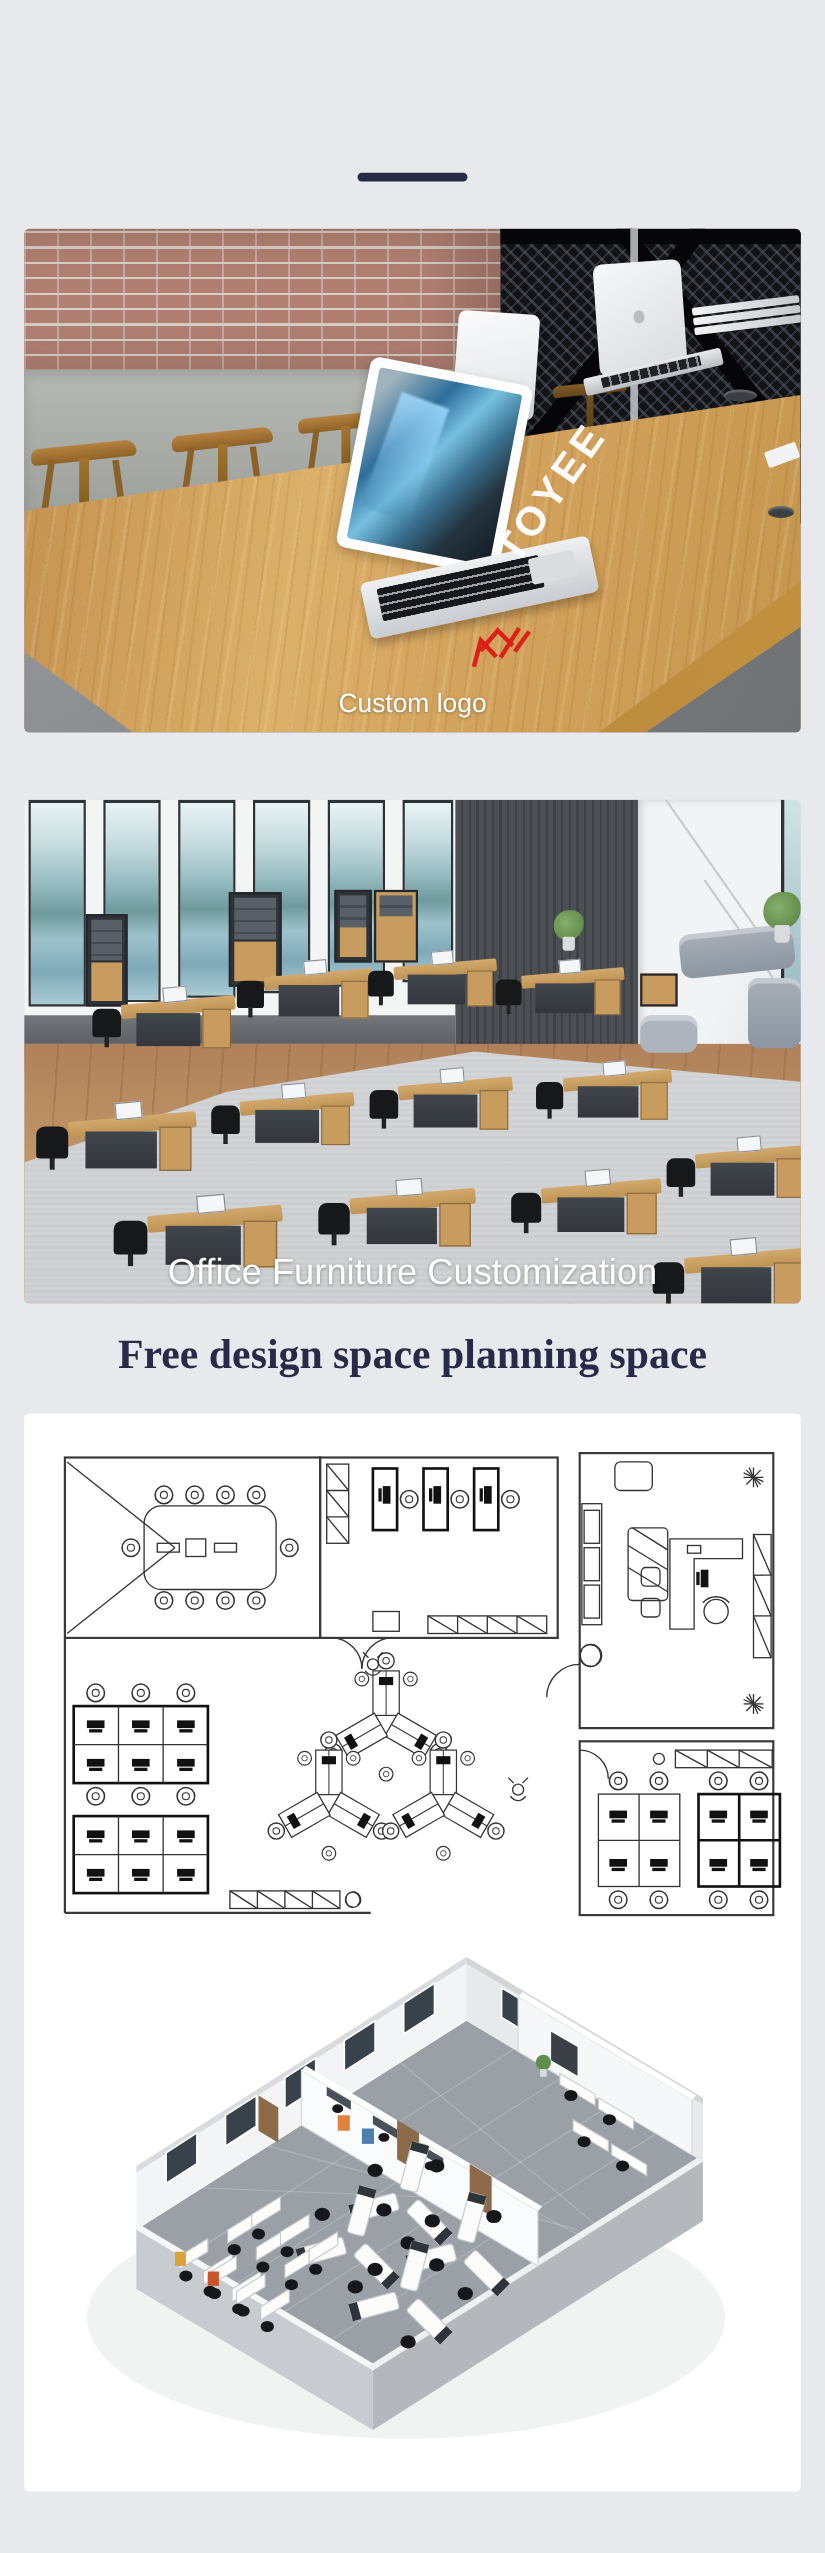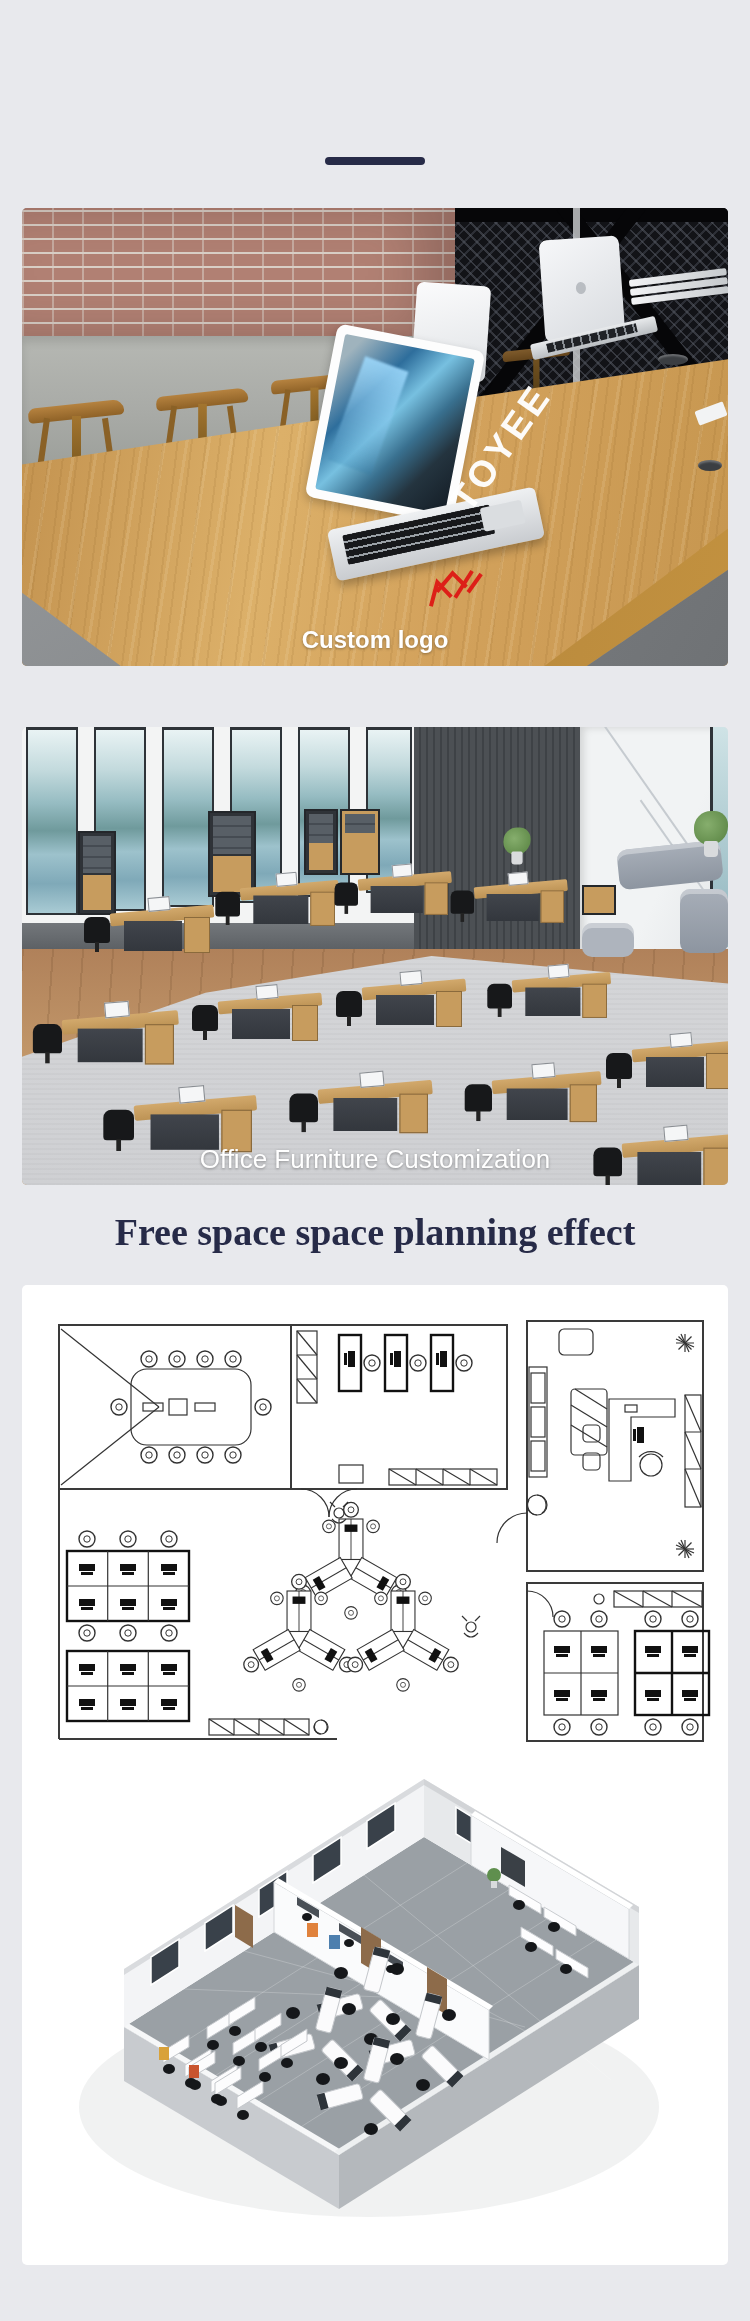--- a/index.html
+++ b/index.html
@@ -97,21 +97,21 @@
   .books div { height:7px; margin-bottom:2px; border-radius:2px;
     background:linear-gradient(90deg,#f2f3f5,#c6cacd); box-shadow:0 1px 1px rgba(0,0,0,.3); }
   .grommet { position:absolute; z-index:14; width:30px; height:11px; border-radius:50%;
     background:#3b3e42; box-shadow:inset 0 2px 2px rgba(255,255,255,.25); }
   .paper { position:absolute; z-index:14; right:2px; top:198px; width:30px; height:15px;
     background:#f2f3f4; transform:rotate(-20deg); border-radius:2px; }
   .watermark { position:absolute; z-index:25; left:438px; top:278px; width:220px;
     font-size:37px; font-weight:bold; letter-spacing:4px; color:#ffffff;
     transform:rotate(-55deg); transform-origin:0 50%; opacity:.96; }
   .toyee-logo { position:absolute; z-index:25; left:402px; top:360px; transform:rotate(-14deg); }
-  #photo1 .caption { bottom:12px; font-size:24px; font-weight:700;margin-top:24px; }
+  #photo1 .caption { bottom:12px; font-size:24px; font-weight:400;margin-top:24px; }
 
   
   #photo2 { top:727px; background:#d8d9db; }
   .win-zone { position:absolute; left:0; top:0; width:392px; height:196px; background:#f3f4f4; }
   .pane { position:absolute; top:0; width:52px; border:2px solid #2e3338; border-top-width:3px;
     background:linear-gradient(180deg,#e9f3f4 0%,#c3dadd 22%,#96bcc2 40%,#6f9a9c 55%,#9dc2cc 68%,#7fa9b8 84%,#a9cbd4 100%); }
   .slat-wall { position:absolute; left:392px; top:0; width:166px; height:252px;
     background:repeating-linear-gradient(90deg,#4c5054 0 5px,#3e4246 5px 7px); }
   .marble { position:absolute; left:558px; top:0; width:148px; height:236px;
     background:linear-gradient(115deg,#f1f3f4 60%,#e2e5e7);
@@ -146,21 +146,21 @@
     border:1px solid #8b8f94; transform:rotate(-5deg); }
   .ws .chair { position:absolute; left:-26px; top:26px; width:30px; height:34px; }
   .ws .chair .bk { width:26px; height:26px; background:#17181a; border-radius:7px 7px 3px 3px; }
   .ws .chair .st { position:absolute; left:11px; top:25px; width:4px; height:10px; background:#222; }
   .sofa { position:absolute; z-index:7; background:linear-gradient(180deg,#a7aeb8,#8d95a0);
     border-radius:10px; box-shadow:inset 0 5px 0 rgba(255,255,255,.35); }
   .plant { position:absolute; z-index:7; }
   .plant .leaf { width:34px; height:34px; background:radial-gradient(circle at 40% 40%, #86ae6d, #55803f);
     border-radius:50% 40% 55% 45%; }
   .plant .pot { margin:-4px auto 0; width:14px; height:16px; background:#d9dbdd; border-radius:2px 2px 4px 4px; }
-  #photo2 .caption { bottom:10px; font-size:26px; font-weight:400; }
+  #photo2 .caption { bottom:10px; font-size:33px; font-weight:400; }
 
   
   #plan-card { position:absolute; left:22px; top:1285px; width:706px; height:980px;
     background:#ffffff; border-radius:5px; overflow:hidden; }
   #plan-card svg { display:block; }
   .fp { position:absolute; left:17px; top:22px; }
   .r3d { position:absolute; left:17px; top:492px; }
 </style>
 </head>
 <body>
@@ -432,21 +432,21 @@
         <div class="pot"></div>
       </div>
     <div class="plant" style="left:478px; top:96px; transform:scale(.8);">
         <div class="leaf"></div>
         <div class="pot"></div>
       </div>
 
     <figcaption class="caption">Office Furniture Customization</figcaption>
   </figure>
 
-  <h3 class="sub-title">Free space space planning effect</h3>
+  <h3 class="sub-title">Free design space planning space</h3>
 
   <figure id="plan-card">
 
     <svg class="fp" width="672" height="446" viewBox="0 0 672 446">
       <defs>
         <g id="chair">
             <circle r="8" fill="#fff" stroke="#333" stroke-width="1.4"></circle>
             <circle r="3.2" fill="none" stroke="#333" stroke-width="1"></circle>
           </g>
         <g id="deskglyph">

